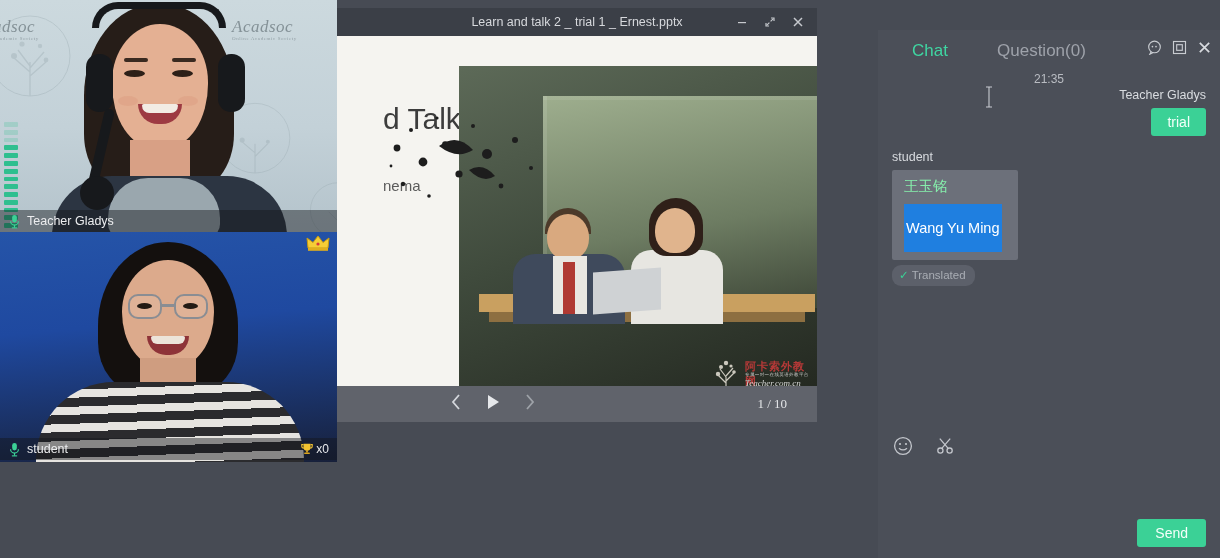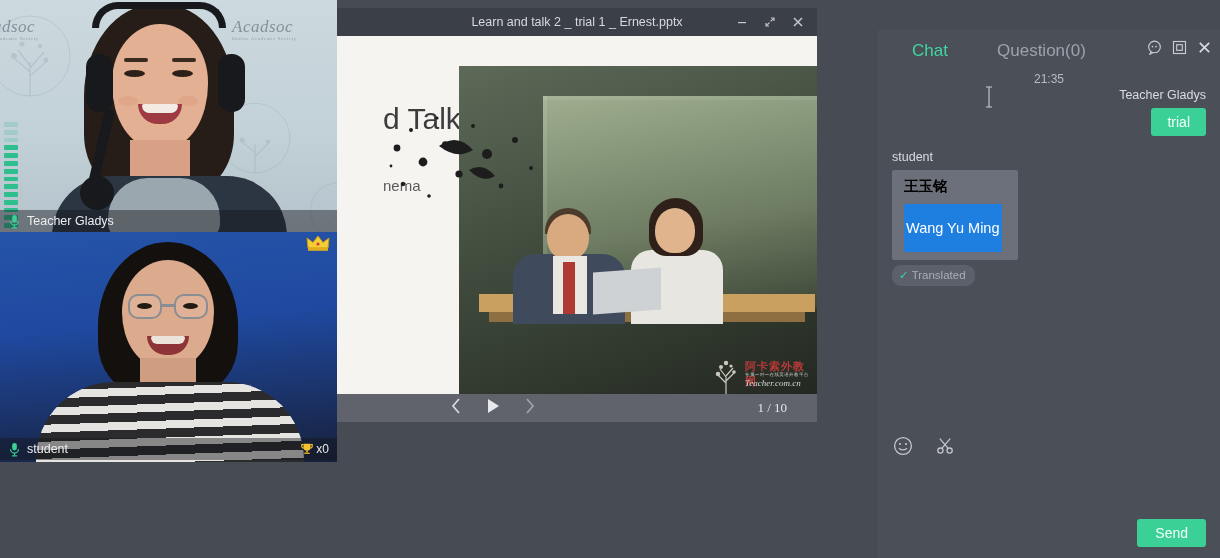--- a/index.html
+++ b/index.html
@@ -134,21 +134,21 @@
   .wom-hair { position: absolute; left: 190px; top: 132px; width: 54px; height: 58px; background: #2f2019; border-radius: 28px 28px 18px 18px; }
   .wom-b { position: absolute; left: 172px; top: 184px; width: 92px; height: 74px; background: #e7e6e1; border-radius: 20px 20px 0 0; }
   .laptop { position: absolute; left: 134px; top: 204px; width: 68px; height: 42px; background: #cfd2d4; transform: skewY(-4deg); }
   .splash { position: absolute; left: 150px; top: 60px; width: 200px; height: 120px; pointer-events: none; }
   .watermark { position: absolute; right: 6px; bottom: 24px; width: 104px; height: 40px; opacity: .85; }
   .wm-cn { position: absolute; left: 34px; top: 2px; color: #cf3b3b; font-size: 11px; font-weight: bold; letter-spacing: 1px; }
   .wm-en { position: absolute; left: 34px; top: 21px; color: #eee; font-size: 9px; font-family: "Liberation Serif", serif; font-style: italic; }
   .wm-sub { position: absolute; left: 34px; top: 15px; color: #ddd; font-size: 4.5px; letter-spacing: .4px; }
 
   .ppt-bar {
-    position: absolute; left: 0; bottom: 0; width: 480px; height: 28px; background: #60636b;
+    position: absolute; left: 0; bottom: 0; width: 480px; height: 36px; background: #60636b;
     display: flex; align-items: center; color: #d9dbdf;
   }
   .ppt-bar .nav { display: flex; align-items: center; gap: 22px; margin-left: 112px; }
   .ppt-bar .nav span { cursor: default; }
   .ppt-bar .pg { margin-left: auto; margin-right: 30px; font-size: 13px; color: #e3e5e8; font-family: "Liberation Serif", serif; }
 
   
   .chat { position: absolute; left: 878px; top: 30px; width: 342px; height: 528px; background: #4b4f58; }
   .chat-tabs { position: relative; height: 36px; display: flex; align-items: center; }
   .tab { font-size: 17px; color: #9ea2aa; }
@@ -164,21 +164,21 @@
   .m-name { font-size: 12.5px; color: #d9dce0; margin-bottom: 6px; }
   .bubble-green {
     display: inline-block; background: #3bd196; color: #f2fff9; font-size: 14px;
     padding: 6px 16px; border-radius: 3px;
   }
   .m-left .m-name { text-align: left; }
   .bubble-grey {
     display: inline-block; background: #6c707a; color: #e9ebee; font-size: 14px;
     padding: 7px 12px 8px 12px; border-radius: 2px; text-align: left; min-width: 126px;
   }
-  .bub-cn { color: #000000; font-size: 14.5px; margin-bottom: 8px; font-weight: bold; }
+  .bub-cn { color: #86efac; font-size: 14.5px; margin-bottom: 8px; }
   .bub-en { background: #1f7fe0; color: #ffffff; display: inline-block; padding: 16px 2px; font-size: 14.5px; }
   .pill {
     display: inline-block; margin-top: 5px; background: #5c606a; color: #a9adb4;
     font-size: 11.5px; padding: 3px 9px 4px 7px; border-radius: 9px;
   }
   .pill .chk { color: #3bd196; margin-right: 3px; }
 
   .compose-tools { position: absolute; left: 14px; top: 405px; display: flex; gap: 20px; color: #c3c6cc; }
   .compose-tools .ct { width: 22px; height: 22px; display: flex; align-items: center; justify-content: center; }
   .composer { position: absolute; left: 0; top: 432px; width: 342px; height: 96px; }

